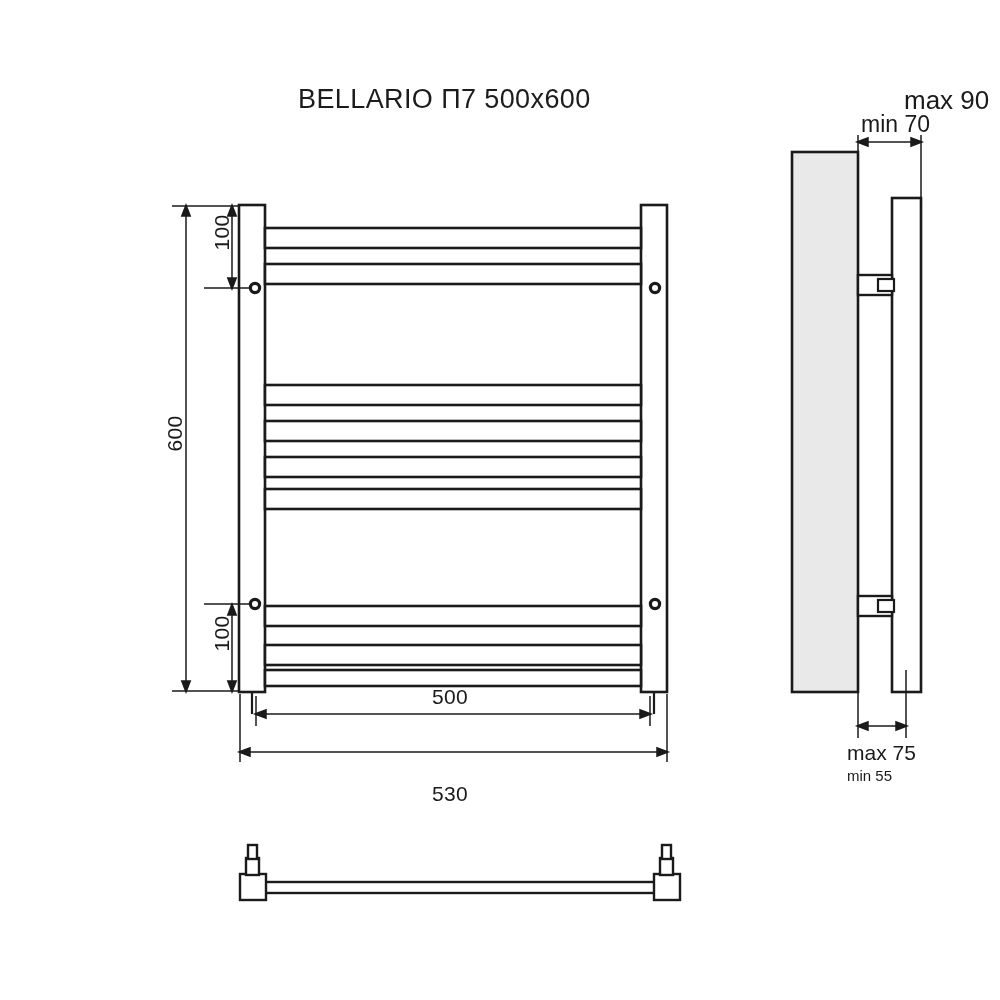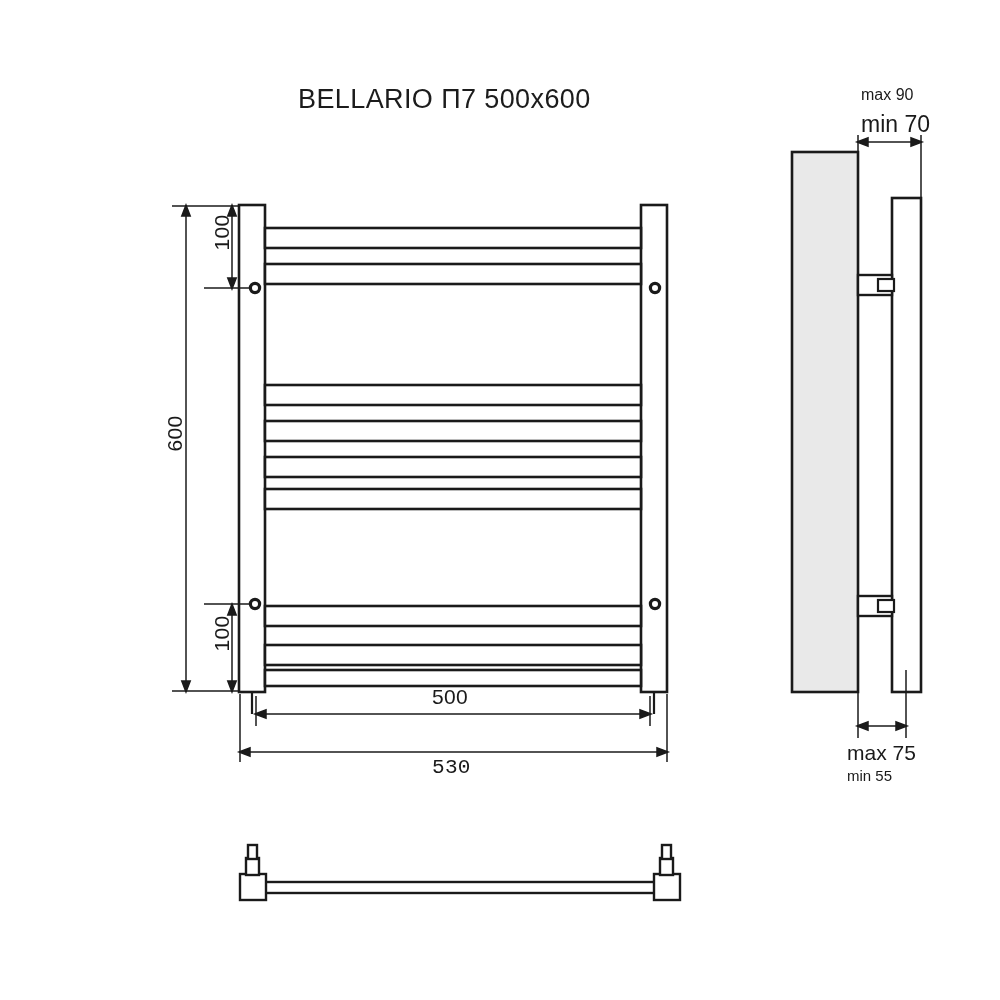--- a/index.html
+++ b/index.html
@@ -48,22 +48,22 @@
     letter-spacing: 0.3px;
   }
   .vert-num {
     transform-origin: 50% 50%;
     transform: rotate(-90deg);
   }
   #dim-top-100   { left: 204px; top: 222px; }
   #dim-height-600{ left: 157px; top: 423px; }
   #dim-bot-100   { left: 204px; top: 623px; }
   #dim-w-500     { left: 432px; top: 686px; }
-  #dim-w-530     { left: 432px; top: 757px; font-family: Liberation Mono, monospace; }
-  #dim-max90     { left: 861px; top: 87px;  font-size: 16px; }
+  #dim-w-530     { left: 432px; top: 783px; }
+  #dim-max90     { left: 904px; top: 87px;  font-size: 26px; }
   #dim-min70     { left: 861px; top: 113px; font-size: 23px; }
   #dim-max75     { left: 847px; top: 742px; font-size: 21px; text-align: right; }
   #dim-min55     { left: 847px; top: 768px; font-size: 15px; }
 </style>
 </head>
 <body>
 
 <div id="sheet">
 
   <svg id="drawing-svg" viewBox="0 0 1000 1000" xmlns="http://www.w3.org/2000/svg">

